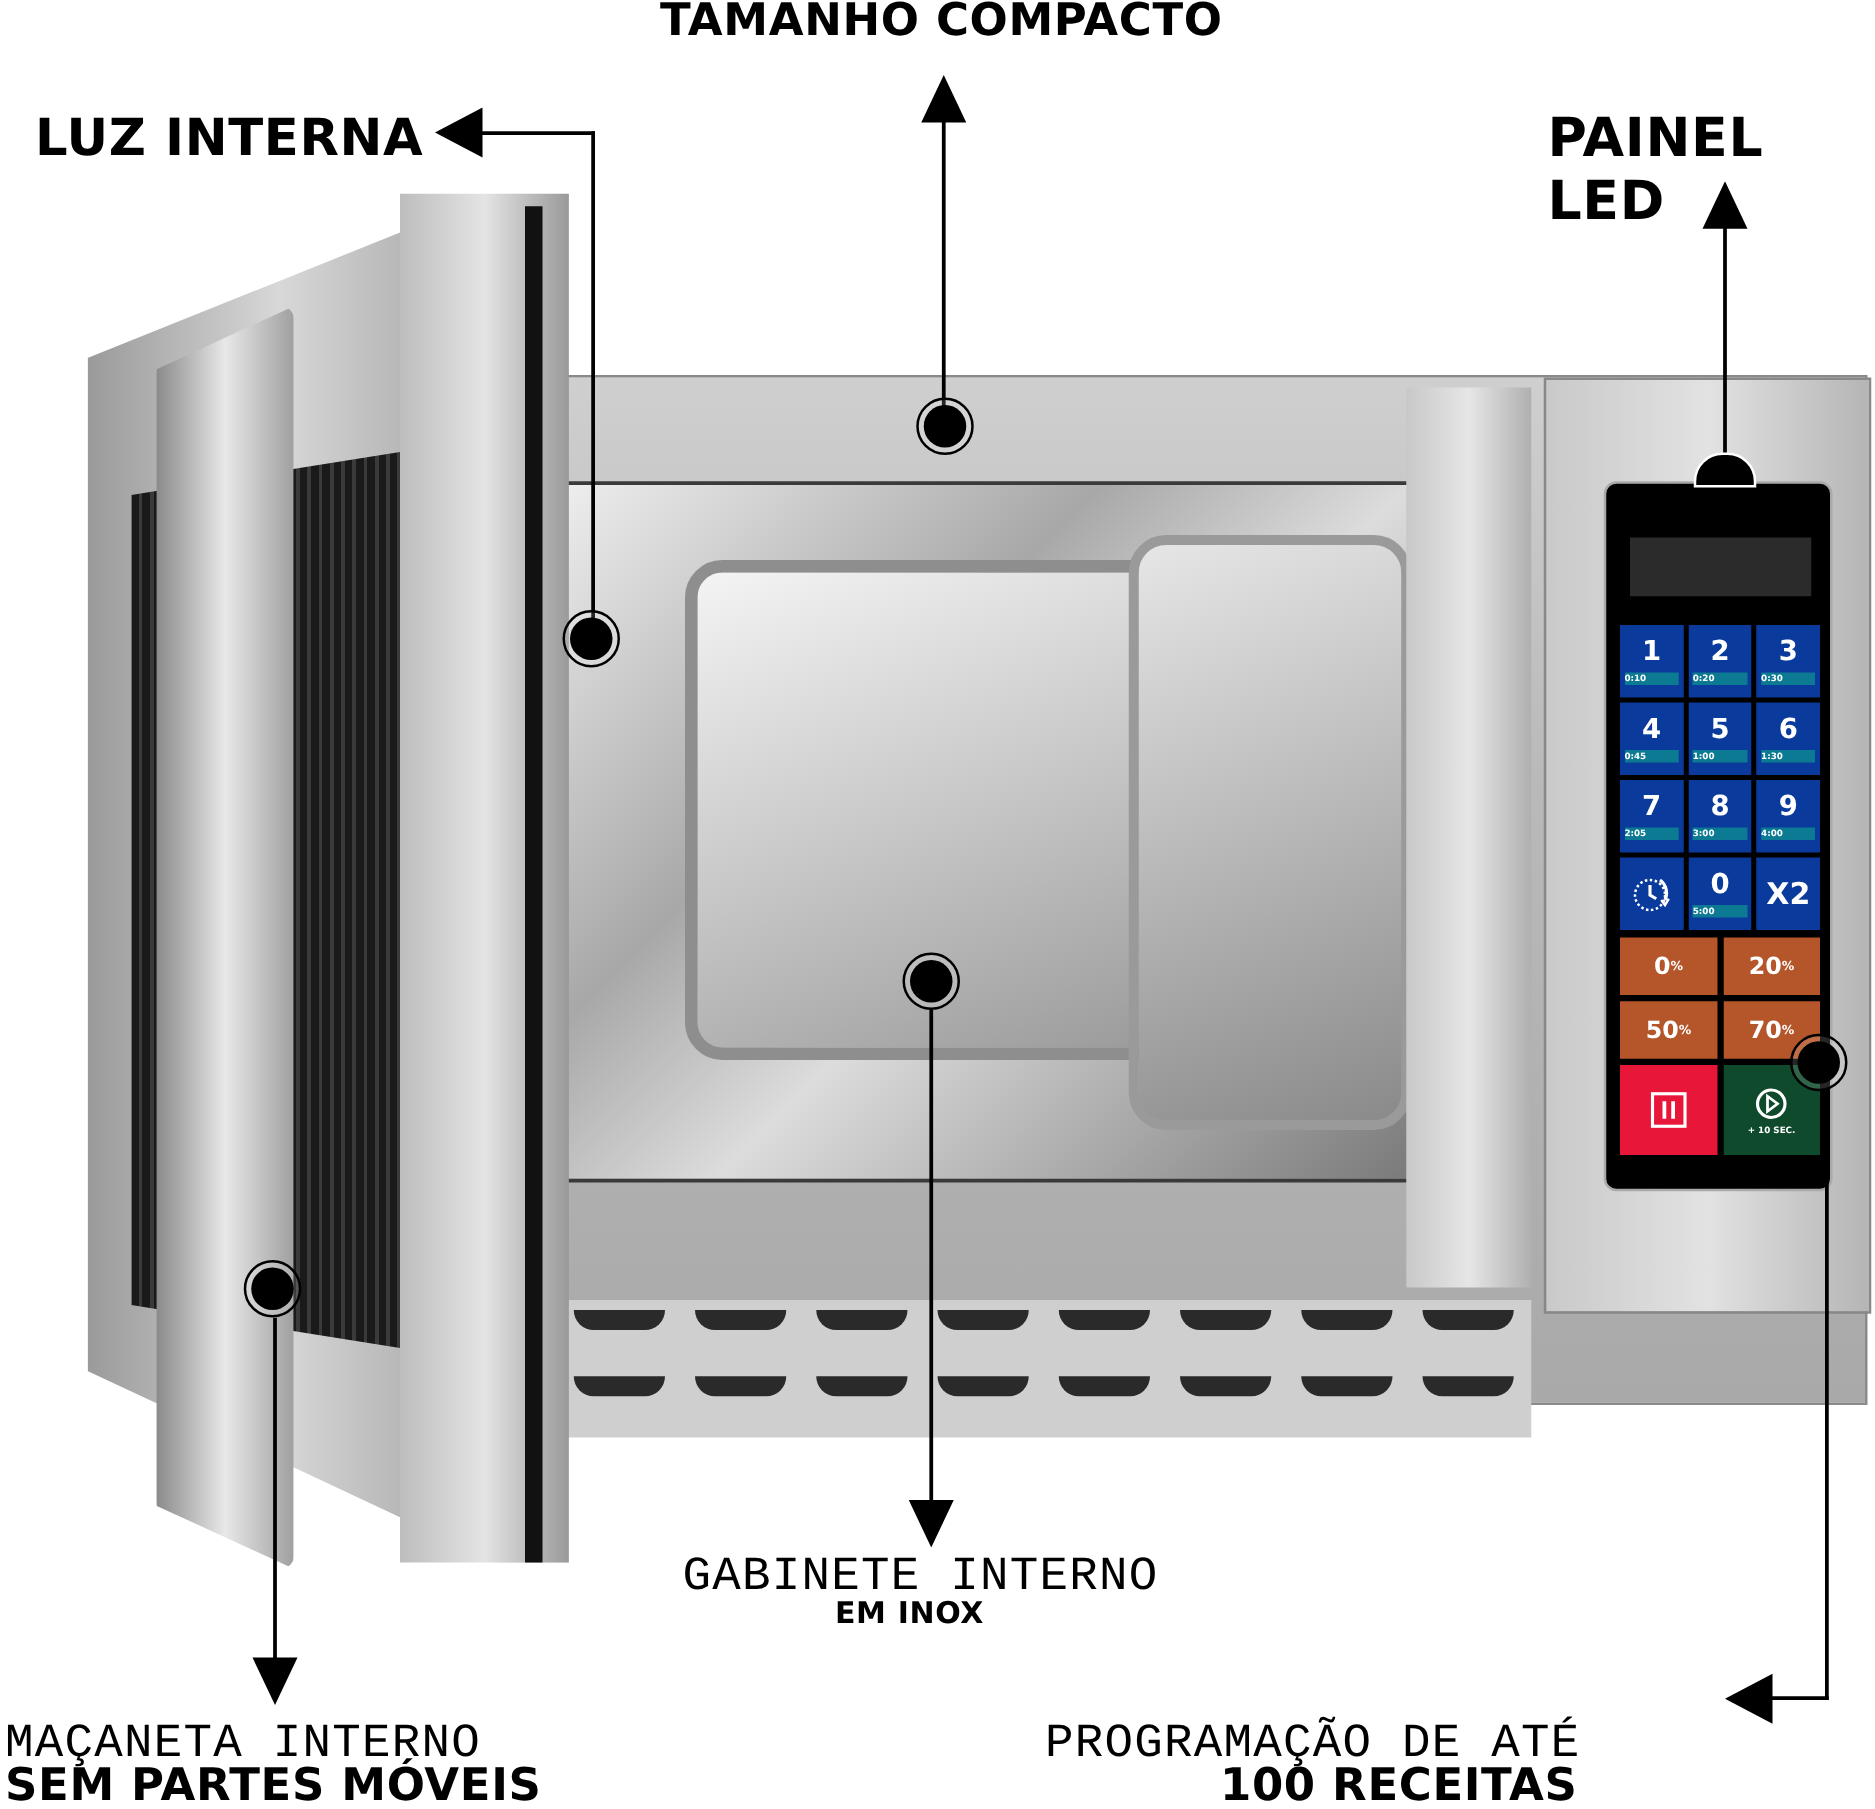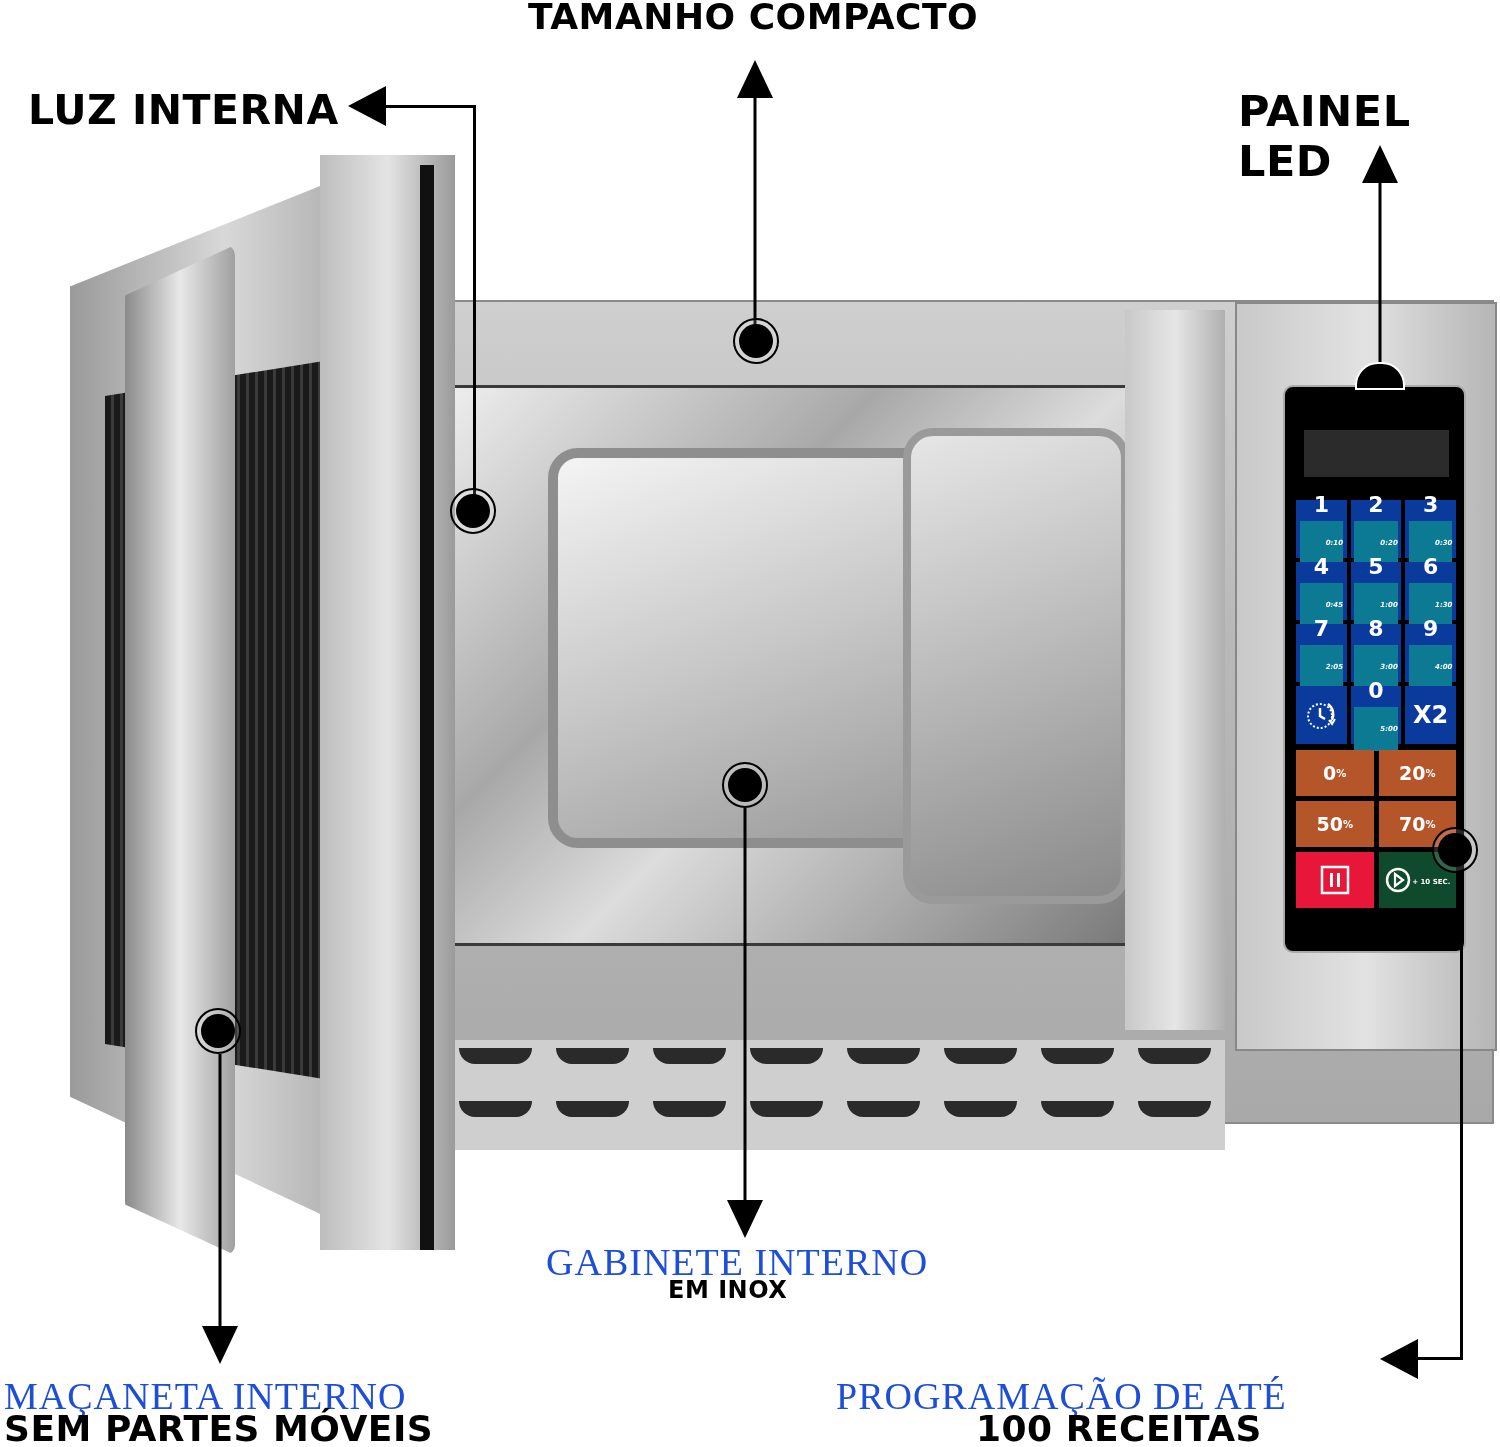--- a/index.html
+++ b/index.html
@@ -1,19 +1,19 @@
 <!DOCTYPE html>
 <html><head>
 <meta charset="utf-8">
 <style>
   html,body{margin:0;padding:0;background:#fff;}
   body{width:1500px;height:1447px;position:relative;overflow:hidden;font-family:"Liberation Sans",sans-serif;}
   .abs{position:absolute;}
   .label-bold{font-family:"DejaVu Sans",sans-serif;font-weight:bold;color:#000;letter-spacing:0.5px;}
-  .label-light{font-family:Liberation Serif, serif;font-weight:200;color:#1d4ed8;letter-spacing:1px;}
+  .label-light{font-family:Liberation Mono, monospace;font-weight:200;color:#000000;letter-spacing:1px;}
   .marker{position:absolute;width:46px;height:46px;border-radius:50%;border:2px solid #000;box-sizing:border-box;display:flex;align-items:center;justify-content:center;background:rgba(255,255,255,0.15);}
   .marker .dot{width:34px;height:34px;border-radius:50%;background:#000;}
   
   .mw-body{position:absolute;left:440px;top:300px;width:1050px;height:820px;background:linear-gradient(180deg,#cfcfcf,#b9b9b9 40%,#a9a9a9);border:2px solid #8a8a8a;}
   .mw-cavity{position:absolute;left:445px;top:385px;width:680px;height:555px;background:linear-gradient(135deg,#eee 0%,#a8a8a8 35%,#dcdcdc 55%,#7a7a7a 100%);border:3px solid #3a3a3a;}
   .mw-cavity-inner{position:absolute;left:100px;top:60px;width:380px;height:380px;border:10px solid #8e8e8e;border-radius:30px;background:linear-gradient(160deg,#f4f4f4,#c8c8c8 50%,#9a9a9a);}
   .mw-cavity-right{position:absolute;left:455px;top:40px;width:210px;height:460px;border:8px solid #9a9a9a;border-radius:30px;background:linear-gradient(160deg,#e6e6e6,#8a8a8a);}
   .mw-frame{position:absolute;left:1125px;top:310px;width:100px;height:720px;background:linear-gradient(90deg,#c8c8c8,#e6e6e6,#b0b0b0);}
   .vents{position:absolute;left:445px;top:1040px;width:780px;height:110px;display:grid;grid-template-columns:repeat(8,1fr);grid-template-rows:1fr 1fr;gap:12px 24px;padding:8px 14px;box-sizing:border-box;background:#cfcfcf;}
   .vent{background:#2a2a2a;border-radius:0 0 30px 30px;height:16px;}
@@ -22,27 +22,27 @@
   .door-handle{position:absolute;left:125px;top:245px;width:110px;height:1010px;background:linear-gradient(90deg,#8a8a8a,#e8e8e8 50%,#a0a0a0);border-radius:55px 10px 10px 55px;clip-path:polygon(0 5%,100% 0,100% 100%,0 95%);}
   .door-edge{position:absolute;left:320px;top:155px;width:135px;height:1095px;background:linear-gradient(90deg,#bdbdbd,#e4e4e4,#9a9a9a);}
   .door-seal{position:absolute;left:420px;top:165px;width:14px;height:1085px;background:#111;}
   
   .panel-plate{position:absolute;left:1235px;top:302px;width:258px;height:745px;background:linear-gradient(90deg,#c9c9c9,#e2e2e2 50%,#b5b5b5);border:2px solid #888;}
   .panel{position:absolute;left:1283px;top:385px;width:183px;height:568px;background:#000;border-radius:10px;border:2px solid #aaa;box-sizing:border-box;}
   .display{position:absolute;left:1304px;top:430px;width:145px;height:47px;background:#2b2b2b;}
   .keys{position:absolute;left:1296px;top:500px;width:160px;display:grid;grid-template-columns:repeat(3,1fr);gap:4px;}
   .key{background:#0a3b9c;height:58px;display:flex;flex-direction:column;align-items:center;justify-content:center;color:#fff;font-family:"DejaVu Sans",sans-serif;font-weight:bold;position:relative;}
   .key .num{font-size:22px;line-height:24px;}
-  .key .sub{font-size:7px;background:#0c7a92;width:86%;text-align:right;margin-top:4px;padding:18px 0;font-style:italic;}
+  .key .sub{font-size:7px;background:#0c7a92;width:86%;text-align:left;margin-top:4px;padding:1px 0;}
   .key.big .num{font-size:24px;}
   .pkeys{position:absolute;left:1296px;top:750px;width:160px;display:grid;grid-template-columns:1fr 1fr;gap:5px;}
   .pkey{background:#b5552a;height:46px;color:#fff;font-family:"DejaVu Sans",sans-serif;font-weight:bold;font-size:19px;display:flex;align-items:center;justify-content:center;}
   .pkey sup{font-size:10px;}
   .ckeys{position:absolute;left:1296px;top:852px;width:160px;display:grid;grid-template-columns:1fr 1fr;gap:5px;}
-  .ckey{height:56px;display:flex;flex-direction:row;align-items:center;justify-content:center;color:#fff;font-family:"DejaVu Sans",sans-serif;font-weight:bold;font-size:7px;}
+  .ckey{height:72px;display:flex;flex-direction:column;align-items:center;justify-content:center;color:#fff;font-family:"DejaVu Sans",sans-serif;font-weight:bold;font-size:7px;}
   .ckey.stop{background:#e8173a;}
   .ckey.start{background:#0e4a2b;}
 </style>
 </head>
 <body>
 
 <div class="mw-body"></div>
 <div class="mw-cavity">
   <div class="mw-cavity-inner"></div>
   <div class="mw-cavity-right"></div>

